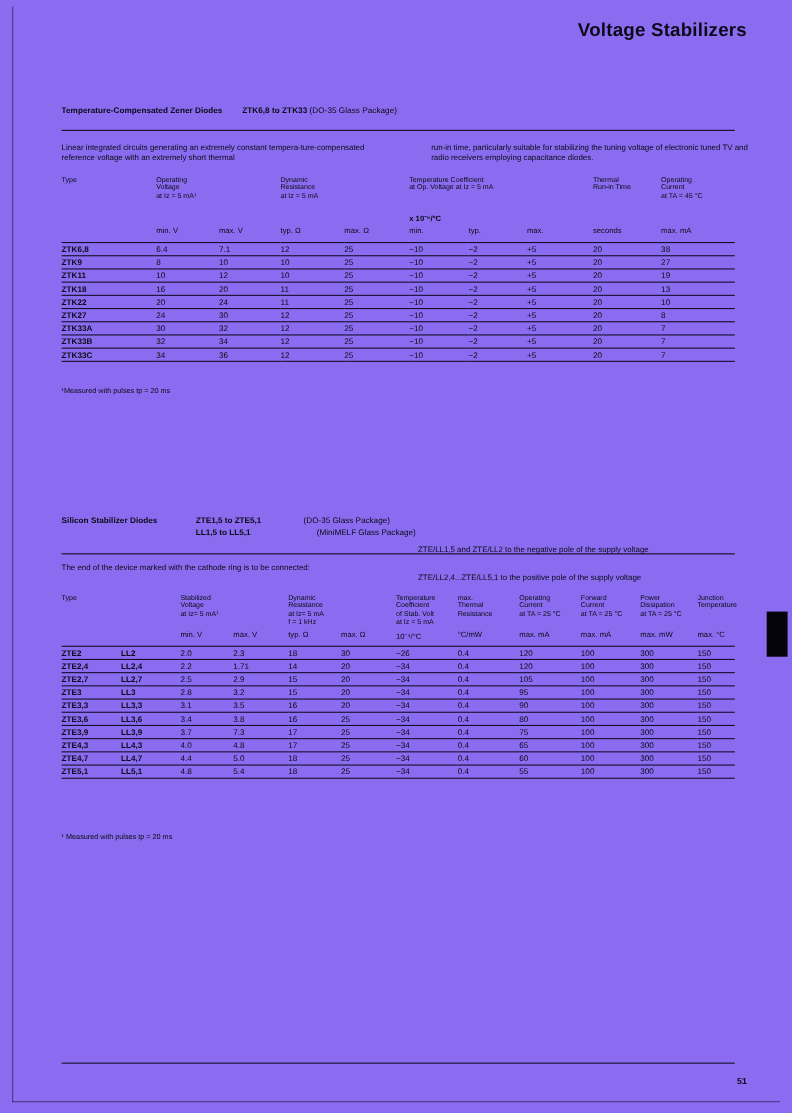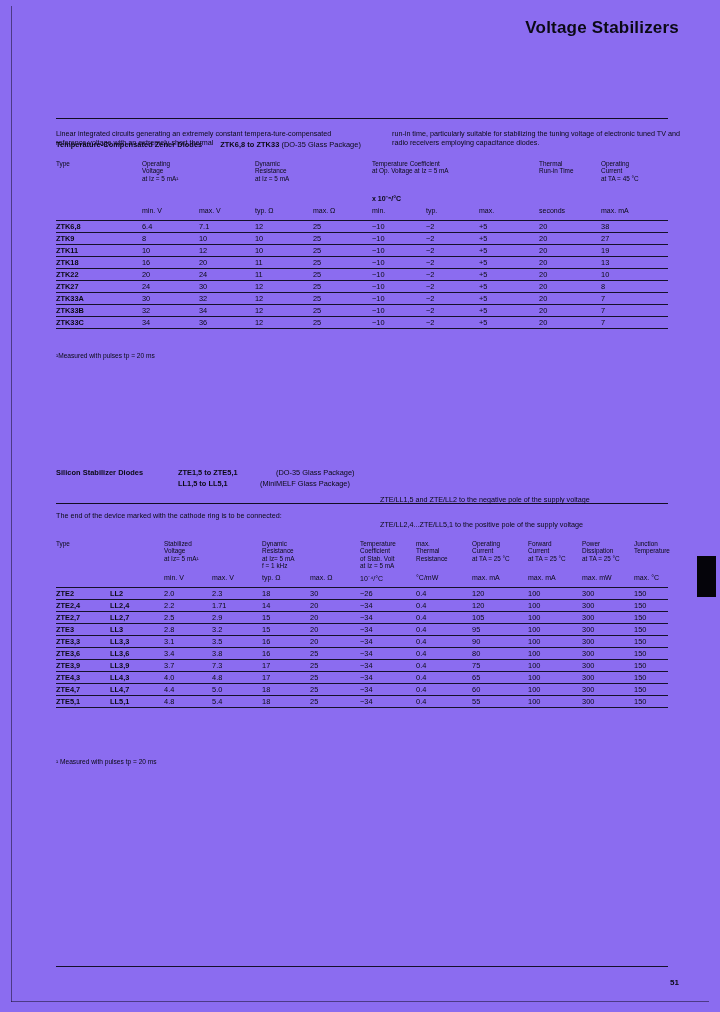--- a/index.html
+++ b/index.html
@@ -31,21 +31,21 @@
   .rule{position:absolute;background:#120d22;}
 
   
   .section{position:absolute;left:56px;width:612px;}
 
   .sec-title{
     font-size:7.4px;font-weight:bold;letter-spacing:.05px;
     white-space:nowrap;
   }
   .sec-title .lead{display:inline-block;}
-  .sec-title .mid{display:inline-block;margin-left:18px;margin-top:44px;}
+  .sec-title .mid{display:inline-block;margin-left:18px;}
   .sec-sub{font-size:7.4px;font-weight:bold;white-space:nowrap;}
   .pkg{font-weight:normal;}
 
   .intro{font-size:7.2px;line-height:8.6px;}
   .intro-col{position:absolute;width:290px;}
 
   
   table.dt{
     border-collapse:collapse;
     width:612px;
@@ -290,21 +290,21 @@
   </div>
 
   <div class="note" style="position:absolute;left:56px;top:352px;">¹Measured with pulses tp = 20 ms</div>
 
   <div class="section" style="top:468px;">
     <div style="position:relative;height:22px;">
       <span class="sec-title" style="position:absolute;left:0;top:0;">Silicon Stabilizer Diodes</span>
       <span class="sec-sub" style="position:absolute;left:122px;top:0;">ZTE1,5 to ZTE5,1</span>
       <span class="sec-sub pkg" style="position:absolute;left:220px;top:0;">(DO-35 Glass Package)</span>
       <span class="sec-sub" style="position:absolute;left:122px;top:11px;">LL1,5 to LL5,1</span>
-      <span class="sec-sub pkg" style="position:absolute;left:204px;top:11px;">(MiniMELF Glass Package)</span>
+      <span class="sec-sub pkg" style="position:absolute;left:232px;top:11px;">(MiniMELF Glass Package)</span>
     </div>
   </div>
 
   <div class="rule" style="left:56px;top:503px;width:612px;height:1px;"></div>
 
   <div class="conn" style="position:absolute;left:56px;top:511px;width:310px;">The end of the device marked with the cathode ring is to be connected:</div>
   <div class="conn" style="position:absolute;left:380px;top:495px;width:300px;">ZTE/LL1,5 and ZTE/LL2 to the negative pole of the supply voltage</div>
   <div class="conn" style="position:absolute;left:380px;top:520px;width:300px;">ZTE/LL2,4...ZTE/LL5,1 to the positive pole of the supply voltage</div>
 
   <div style="position:absolute;left:56px;top:540px;">

